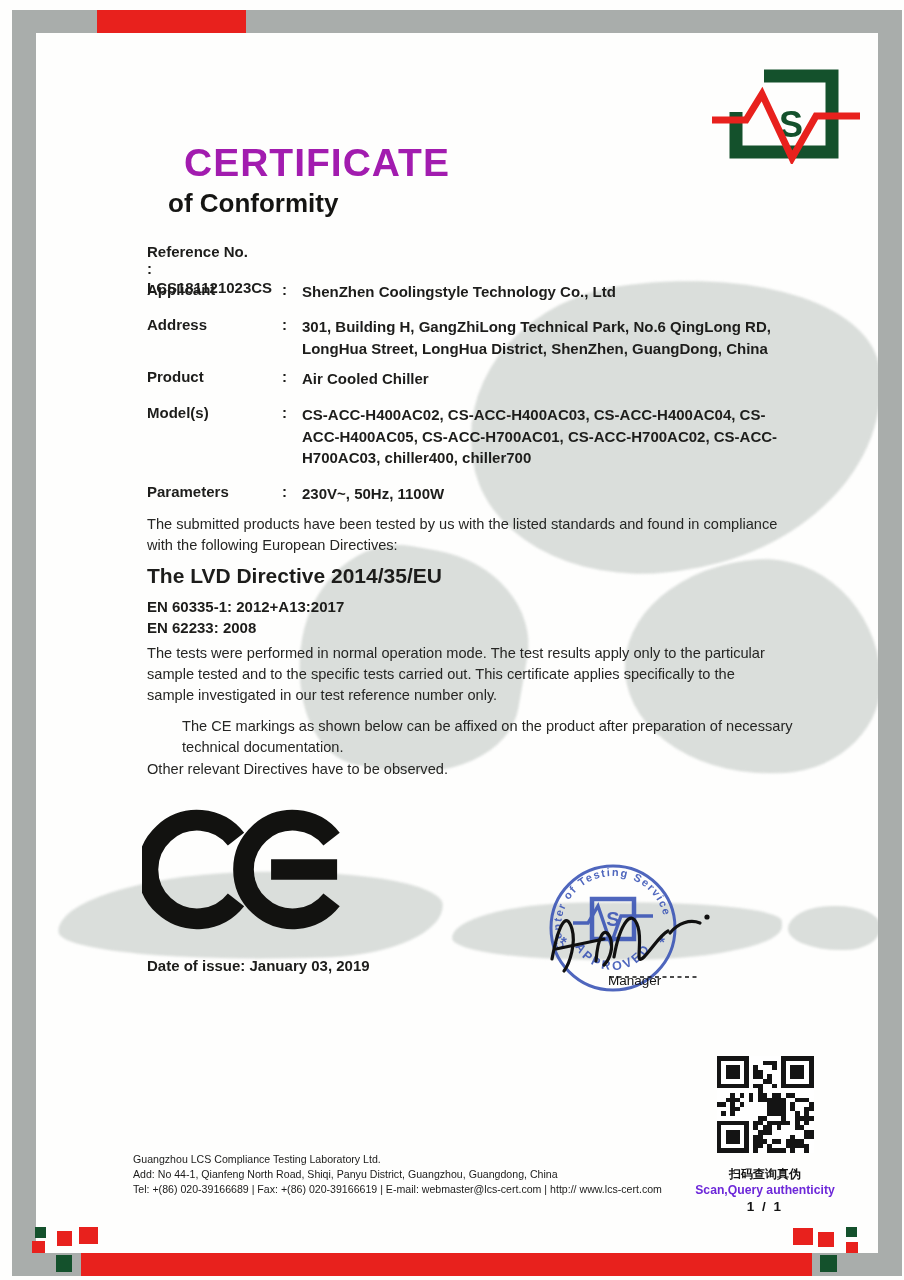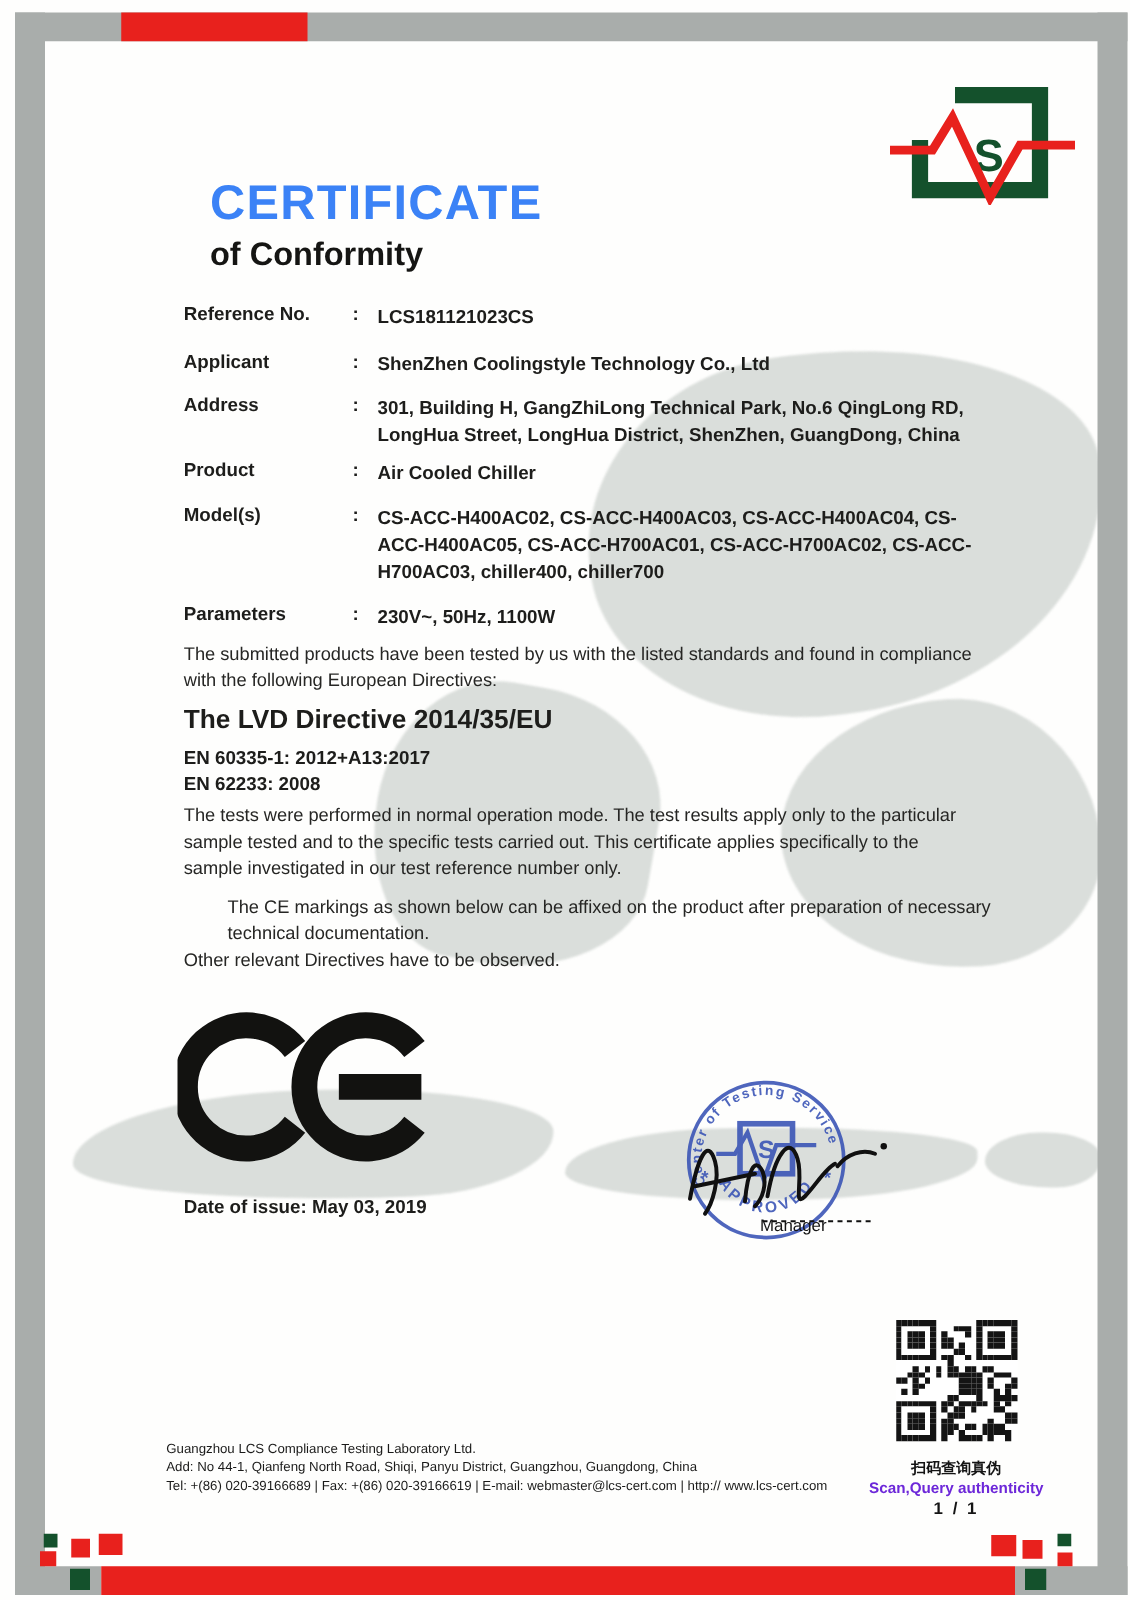--- a/index.html
+++ b/index.html
@@ -7,21 +7,21 @@
         font-family:"Liberation Sans",sans-serif;color:#1d1d1b;}
   
   .map-blob{position:absolute;background:#dadedb;z-index:1;filter:blur(1px);}
   
   .frame{position:absolute;background:#a9adab;z-index:3;}
   .sq{position:absolute;z-index:4;}
   .red{background:#e8211d;}
   .green{background:#14512c;}
   
   .content{position:absolute;inset:0;z-index:2;}
-  .title{position:absolute;left:168px;top:141px;font-size:39px;font-weight:700;letter-spacing:1px;color:#3b82f6;}
+  .title{position:absolute;left:184px;top:141px;font-size:39px;font-weight:700;letter-spacing:1px;color:#a21caf;}
   .subtitle{position:absolute;left:168px;top:188px;font-size:26px;font-weight:700;color:#151513;}
   .field-row{position:absolute;left:147px;display:flex;width:640px;}
   .field-label{width:135px;font-size:15px;font-weight:700;flex:0 0 auto;}
   .field-colon{width:20px;font-size:15px;font-weight:700;flex:0 0 auto;}
   .field-value{width:480px;font-size:15px;font-weight:700;line-height:21.5px;}
   .para{position:absolute;left:147px;width:634px;font-size:14.6px;line-height:21px;color:#262624;}
   .bold{font-weight:700;color:#1d1d1b;}
   .date-line{position:absolute;left:147px;top:957px;font-size:15px;font-weight:700;}
   .manager{position:absolute;left:608px;top:973px;font-size:13.5px;color:#141414;}
   .footer{position:absolute;left:133px;top:1152px;font-size:10.6px;line-height:15.2px;color:#1b1b1a;}
@@ -71,21 +71,21 @@
 
     <svg style="position:absolute;left:712px;top:66px;" width="148" height="98" viewBox="0 0 148 98">
       <path d="M 52 10 H 120 V 86 H 24 V 46" fill="none" stroke="#14512c" stroke-width="13"></path>
       <text x="79" y="61" font-size="36" font-weight="700" fill="#14512c" text-anchor="middle" dominant-baseline="middle" font-family="Liberation Sans, sans-serif">S</text>
       <polyline points="0,54 34,54 50,28 80,92 104,50 148,50" fill="none" stroke="#e8211d" stroke-width="7"></polyline>
     </svg>
 
     <div class="title">CERTIFICATE</div>
     <div class="subtitle">of Conformity</div>
 
-    <div class="field-row" style="top:243px;">
+    <div class="field-row" style="top:243px;flex-direction:column;">
       <div class="field-label">Reference No.</div>
       <div class="field-colon">:</div>
       <div class="field-value">LCS181121023CS</div>
     </div>
     <div class="field-row" style="top:281px;">
       <div class="field-label">Applicant</div>
       <div class="field-colon">:</div>
       <div class="field-value">ShenZhen Coolingstyle Technology Co., Ltd</div>
     </div>
     <div class="field-row" style="top:316px;">
@@ -116,21 +116,21 @@
     <div class="para" style="top:643px;">The tests were performed in normal operation mode. The test results apply only to the particular sample tested and to the specific tests carried out. This certificate applies specifically to the sample investigated in our test reference number only.</div>
     <div class="para" style="top:716px;margin-left:35px;">The CE markings as shown below can be affixed on the product after preparation of necessary technical documentation.</div>
     <div class="para" style="top:759px;">Other relevant Directives have to be observed.</div>
 
     <svg style="position:absolute;left:142px;top:808px;" width="202" height="124" viewBox="0 0 205 125">
       <path d="M 95.4 31.2 A 50 50 0 1 0 95.4 92.8" fill="none" stroke="#121210" stroke-width="21"></path>
       <path d="M 192.4 31.2 A 50 50 0 1 0 192.4 92.8" fill="none" stroke="#121210" stroke-width="21"></path>
       <path d="M 131 62 H 198" fill="none" stroke="#121210" stroke-width="21"></path>
     </svg>
 
-    <div class="date-line">Date of issue: May 03, 2019</div>
+    <div class="date-line">Date of issue: January 03, 2019</div>
 
     <svg style="position:absolute;left:528px;top:843px;opacity:.88;" width="170" height="170" viewBox="0 0 170 170">
       <defs>
         <path id="arcTop" d="M 33 85 A 52 52 0 1 1 137 85 A 52 52 0 1 1 33 85"></path>
         <path id="arcBottom" d="M 43 85 A 42 42 0 0 0 127 85"></path>
       </defs>
       <circle cx="85" cy="85" r="62" fill="none" stroke="#3752b5" stroke-width="3"></circle>
       <g transform="rotate(-22 85 85)">
         <text font-size="11" font-weight="700" fill="#3752b5" letter-spacing="1.6" font-family="Liberation Sans, sans-serif">
           <textPath href="#arcTop">Center of Testing Service</textPath>

